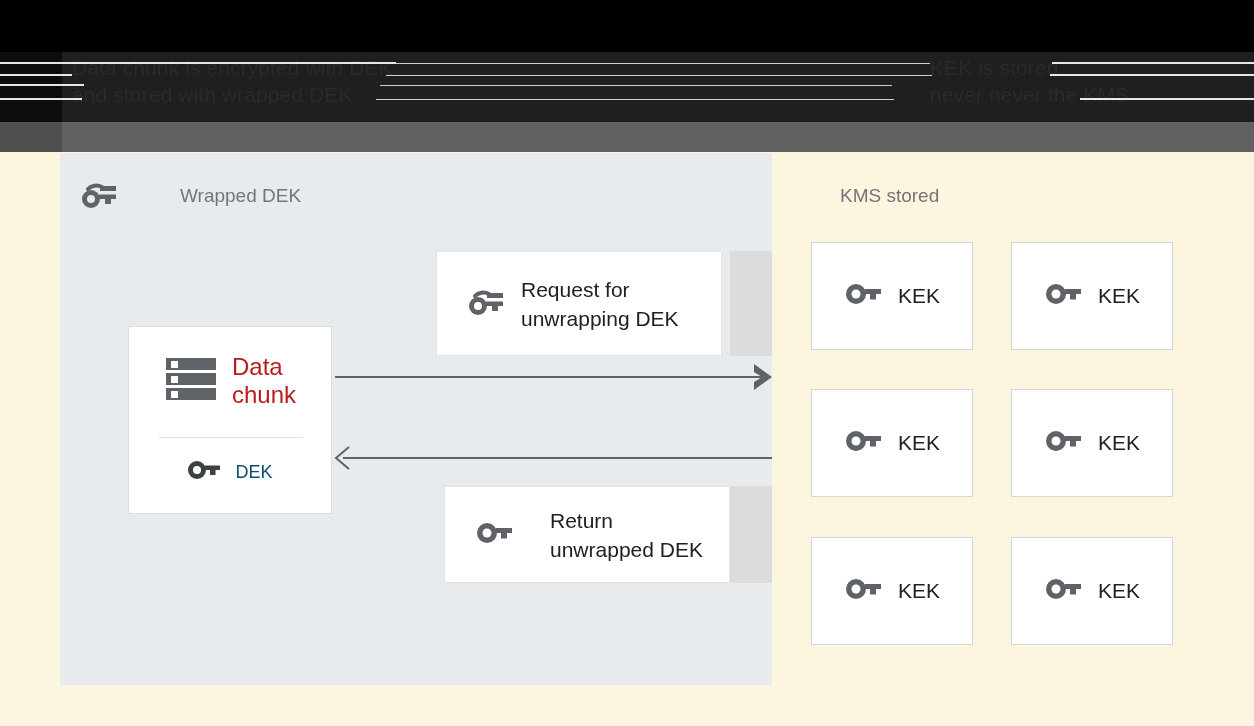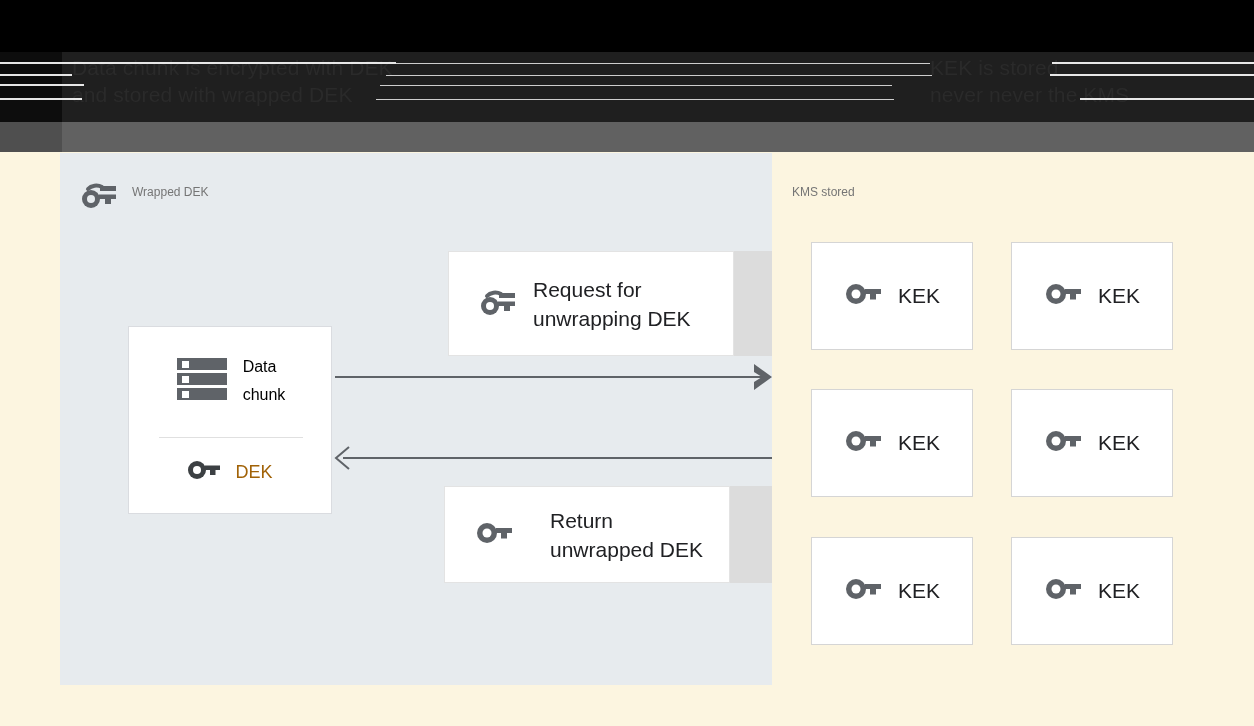--- a/index.html
+++ b/index.html
@@ -80,23 +80,24 @@
     background: #e7ebee;
   }
   .panel-right {
     position: absolute;
     left: 772px; top: 153px;
     width: 482px; height: 532px;
     background: #fcf5e0;
   }
   .panel-title {
     position: absolute;
-    font-size: 12px;
+    font-size: 19px;
     color: #757575;
     white-space: nowrap;
+    margin-left: 48px;
   }
   .panel-title.left-title  { left: 132px; top: 185px; }
   .panel-title.right-title { left: 792px; top: 185px; }
 
   
   .icon { display: inline-block; vertical-align: middle; }
 
   
   .card-datachunk {
     position: absolute;
@@ -109,43 +110,43 @@
   .dc-top {
     position: absolute;
     left: 0; top: 26px;
     width: 100%;
     display: flex;
     align-items: center;
     justify-content: center;
     gap: 14px;
   }
   .dc-label {
-    font-size: 16px;
+    font-size: 24px;
     line-height: 28px;
-    color: #000000;
+    color: #b91c1c;
     white-space: pre-line;
   }
   .dc-divider {
     position: absolute;
     left: 30px; top: 110px;
     width: 144px; height: 1px;
     background: #e0e0e0;
   }
   .dc-bottom {
     position: absolute;
     left: 0; top: 132px;
     width: 100%;
     display: flex;
     align-items: center;
     justify-content: center;
     gap: 14px;
   }
   .dc-dek-label {
     font-size: 18px;
-    color: #a16207;
+    color: #0c4a6e;
   }
 
   
   .msgbox {
     position: absolute;
     background: #ffffff;
     border: 1px solid #e3e3e3;
     box-sizing: border-box;
     display: flex;
     align-items: center;
@@ -155,21 +156,21 @@
   .msg-shade {
     position: absolute;
     background: #dcdcdc;
   }
   .msg-label {
     font-size: 21px;
     line-height: 29px;
     color: #202124;
     white-space: pre-line;
   }
-  #box-request { left: 448px; top: 251px; width: 286px; height: 105px; }
+  #box-request { left: 436px; top: 251px; width: 286px; height: 105px; }
   #shade-request { left: 730px; top: 251px; width: 42px; height: 105px; }
   #box-return  { left: 444px; top: 486px; width: 286px; height: 97px; gap: 37px; }
   #shade-return  { left: 730px; top: 486px; width: 42px; height: 97px; }
 
   
   .arrow-line {
     position: absolute;
     background: #5f6368;
     height: 2px;
   }

